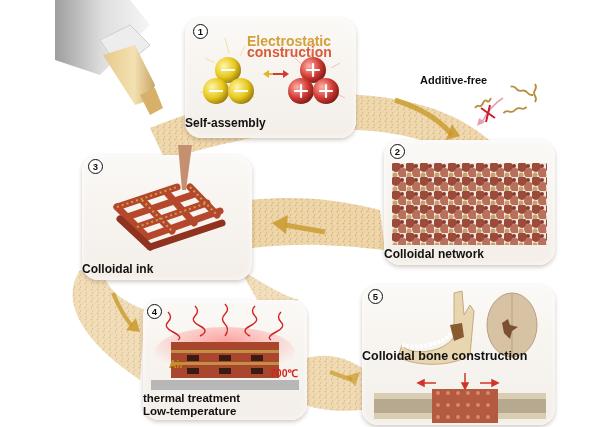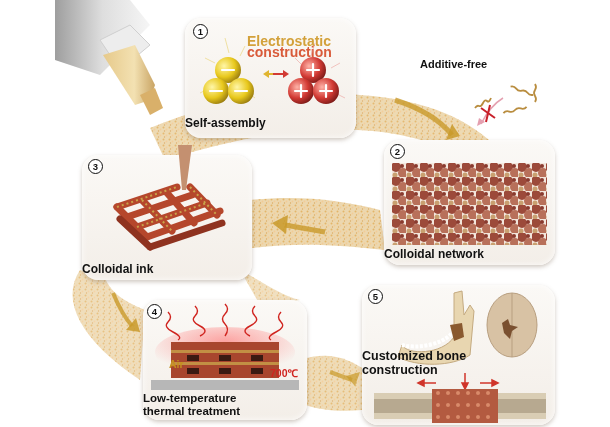--- a/index.html
+++ b/index.html
@@ -64,21 +64,21 @@
         <stop offset="0.6" stop-color="#f3e1b2"></stop>
         <stop offset="1" stop-color="#c9a464"></stop>
     </linearGradient>
   </defs>
   <polygon points="0,0 75,0 95,25 45,75 0,60" fill="url(#metal)" opacity="0.85"></polygon>
   <polygon points="45,40 75,25 95,45 65,70" fill="#ededed" stroke="#cfcfcf"></polygon>
   <polygon points="48,55 80,45 100,85 95,100 80,105" fill="url(#tip)"></polygon>
   <polygon points="85,95 100,88 108,108 95,115" fill="#d9b06a"></polygon>
 </svg>
 
-<div class="abs" style="left:420px;top:58px;font-size:11px;font-weight:bold;color:#111">Additive-free</div>
+<div class="abs" style="left:420px;top:74px;font-size:11px;font-weight:bold;color:#111">Additive-free</div>
 <svg class="abs" style="left:465px;top:78px" width="80" height="50">
   <path d="M45,12 q3,-2 6,0 t6,0 t6,0 t6,0" stroke="#b98d3f" stroke-width="1.8" fill="none" transform="rotate(20 55 12)"></path>
   <path d="M70,6 q2,3 0,6 t0,6 t0,6" stroke="#b98d3f" stroke-width="1.8" fill="none"></path>
   <path d="M38,32 q3,-2 6,0 t6,0 t6,0 t6,0" stroke="#b98d3f" stroke-width="1.8" fill="none" transform="rotate(-15 50 32)"></path>
   <path d="M10,30 q2,-3 4,-2 t4,-3 t4,-2 t4,-3" stroke="#b98d3f" stroke-width="1.8" fill="none"></path>
   <path d="M38,20 C28,26 22,34 16,46" stroke="#e4a0b0" stroke-width="1.5" fill="none"></path>
   <polygon points="12,48 20,44 14,40" fill="#e4a0b0"></polygon>
   <line x1="16" y1="30" x2="30" y2="40" stroke="#c8202a" stroke-width="2"></line>
   <line x1="25" y1="27" x2="21" y2="44" stroke="#c8202a" stroke-width="2"></line>
 </svg>
@@ -213,22 +213,22 @@
         <rect x="108" y="55" width="12" height="6"></rect>
       <rect x="44" y="68" width="12" height="6"></rect>
         <rect x="76" y="68" width="12" height="6"></rect>
         <rect x="108" y="68" width="12" height="6"></rect>
     </g>
     <rect x="8" y="80" width="148" height="10" fill="#b7b7b7"></rect>
   </svg>
   <div class="abs label-gold" style="left:26px;top:58px">Air</div>
   <div class="abs label-red" style="left:127px;top:58px">700℃</div>
   <div class="caption" style="top:92px;line-height:13px;font-size:11.5px">
+    <div>thermal treatment</div>
     <div>Low-temperature</div>
-    <div>thermal treatment</div>
   </div>
 </div>
 
 <div class="panel" style="left:362px;top:285px;width:193px;height:140px">
   <div class="num" style="left:6px;top:4px">5</div>
   <svg class="abs" style="left:0;top:0" width="193" height="140">
 
     <g>
       <path d="M40,60 C45,70 80,70 92,52 L92,8 L100,6 L102,30 L108,20 L112,26 L108,70 C90,82 55,82 36,72 Z" fill="#e8d6b0" stroke="#c4aa80"></path>
       <path d="M40,60 C55,64 80,60 90,48" stroke="#fff" stroke-width="4" stroke-dasharray="3 1.5" fill="none"></path>
@@ -267,14 +267,14 @@
         <circle cx="116" cy="120" r="2"></circle>
         <circle cx="126" cy="120" r="2"></circle>
       <circle cx="76" cy="132" r="2"></circle>
         <circle cx="86" cy="132" r="2"></circle>
         <circle cx="96" cy="132" r="2"></circle>
         <circle cx="106" cy="132" r="2"></circle>
         <circle cx="116" cy="132" r="2"></circle>
         <circle cx="126" cy="132" r="2"></circle>
     </g>
   </svg>
-  <div class="caption" style="top:64px;font-size:12.5px">Customized bone construction</div>
+  <div class="caption" style="top:64px;font-size:12.5px">Colloidal bone construction</div>
 </div>
 
 </body></html>

